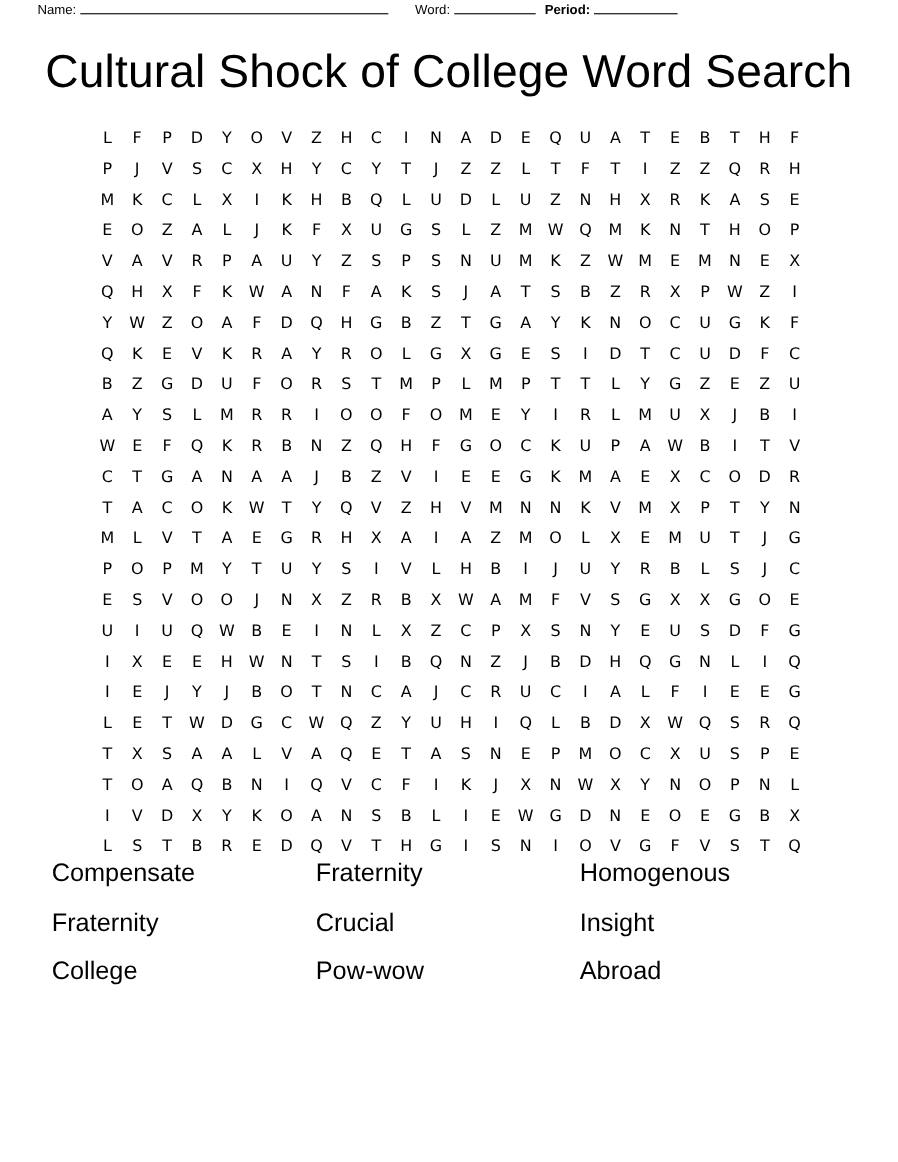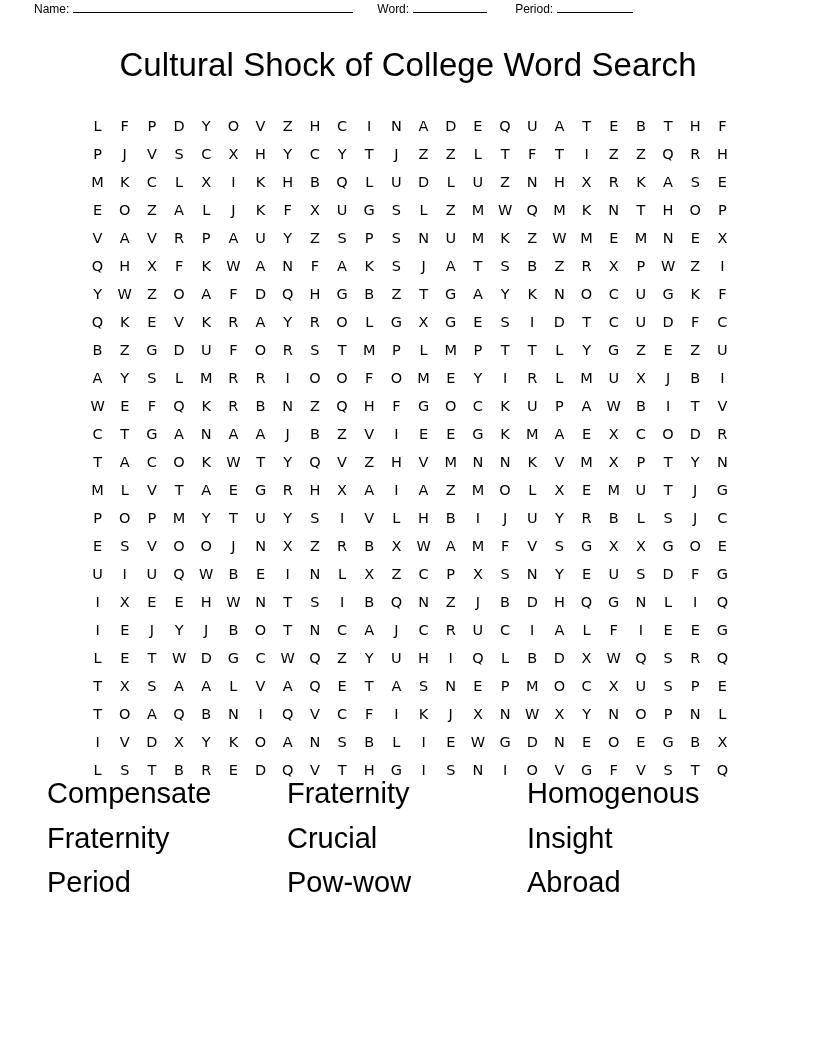--- a/index.html
+++ b/index.html
@@ -41,31 +41,31 @@
   .field-rule {
     display: inline-block;
     border-bottom: 1.3px solid #000;
     height: 12px;
     margin-left: 4px;
   }
   .field-name   { margin-left: 34px; }
   .field-name   .field-rule { width: 280px; }
   .field-date   { margin-left: 24px; }
   .field-date   .field-rule { width: 74px; }
-  .field-period { margin-left: 28px; }
+  .field-period { margin-left: 8px; font-weight: bold; }
   .field-period .field-rule { width: 76px; }
 
   
   .puzzle-title {
     position: absolute;
     top: 44px;
     left: 0;
     width: 816px;
     text-align: center;
-    font-size: 33px;
+    font-size: 42px;
     line-height: 42px;
     font-weight: normal;
     letter-spacing: 0.1px;
     white-space: nowrap;
   }
 
   
   .grid-wrap {
     position: absolute;
     top: 112px;
@@ -96,21 +96,21 @@
     top: 778px;
     left: 0px;
     width: 816px;
   }
   .word-row {
     display: flex;
     height: 44.5px;
     align-items: flex-start;
   }
   .word-col {
-    font-size: 29px;
+    font-size: 23px;
     line-height: 30px;
     white-space: nowrap;
   }
   .word-col-1 { width: 240px; padding-left: 47px; box-sizing: border-box; }
   .word-col-2 { width: 240px; padding-left: 47px; box-sizing: border-box; }
   .word-col-3 { width: 280px; padding-left: 47px; box-sizing: border-box; }
 </style>
 </head>
 <body>
 
@@ -765,17 +765,17 @@
       <div class="word-col word-col-1">Compensate</div>
       <div class="word-col word-col-2">Fraternity</div>
       <div class="word-col word-col-3">Homogenous</div>
     </div>
     <div class="word-row">
       <div class="word-col word-col-1">Fraternity</div>
       <div class="word-col word-col-2">Crucial</div>
       <div class="word-col word-col-3">Insight</div>
     </div>
     <div class="word-row">
-      <div class="word-col word-col-1">Period</div>
+      <div class="word-col word-col-1">College</div>
       <div class="word-col word-col-2">Pow-wow</div>
       <div class="word-col word-col-3">Abroad</div>
     </div>
   </div>
 
 </body></html>

